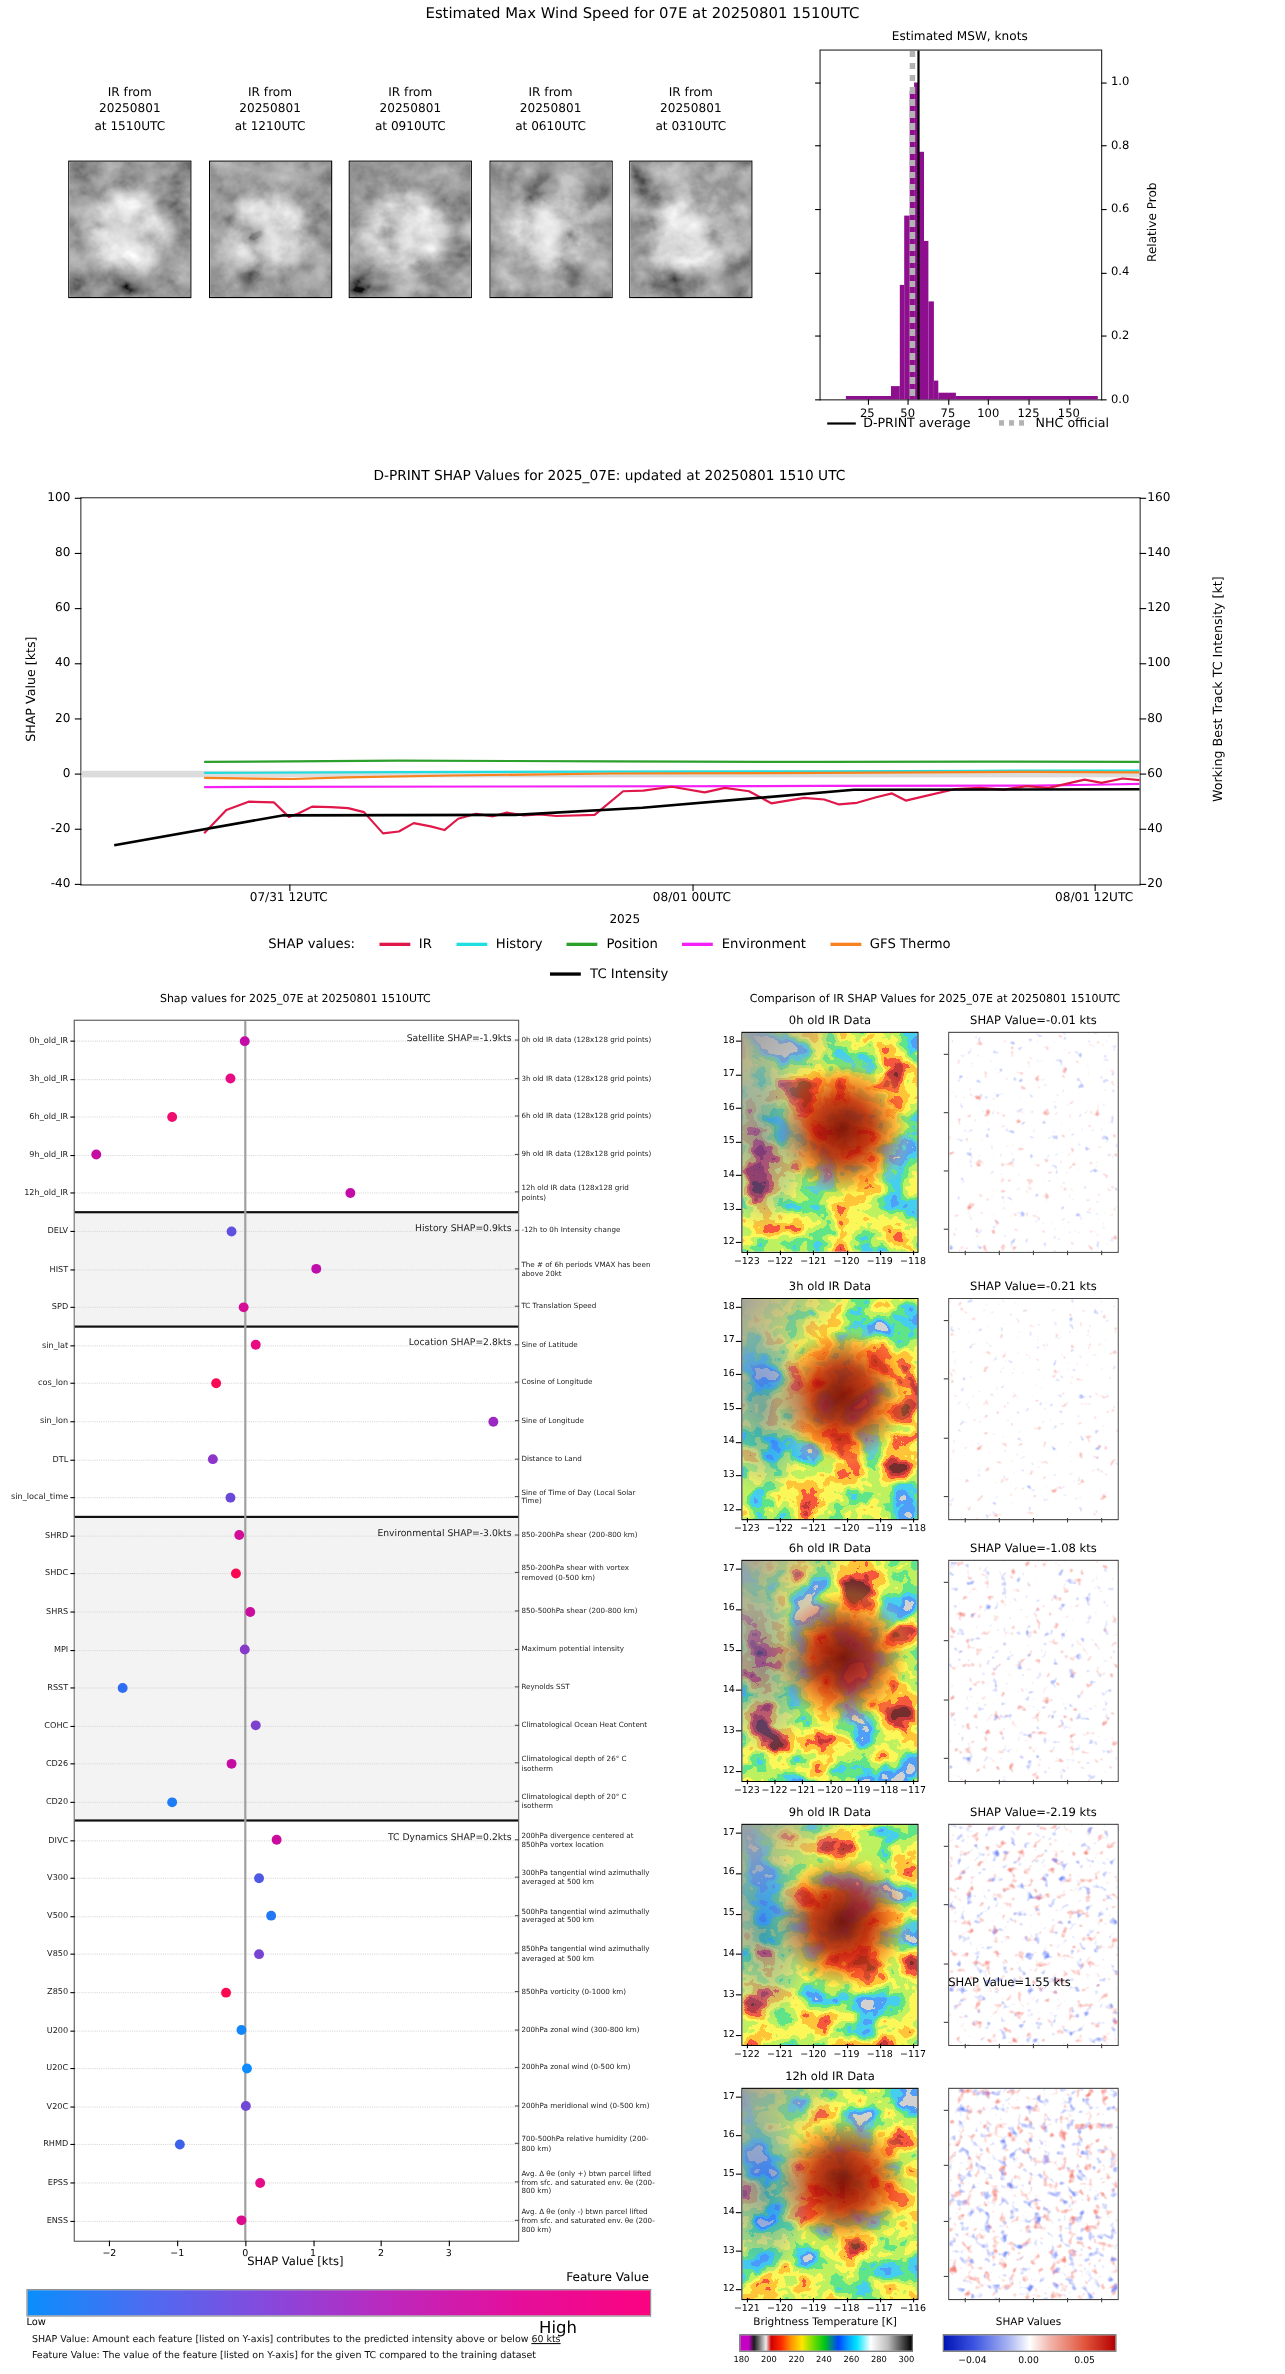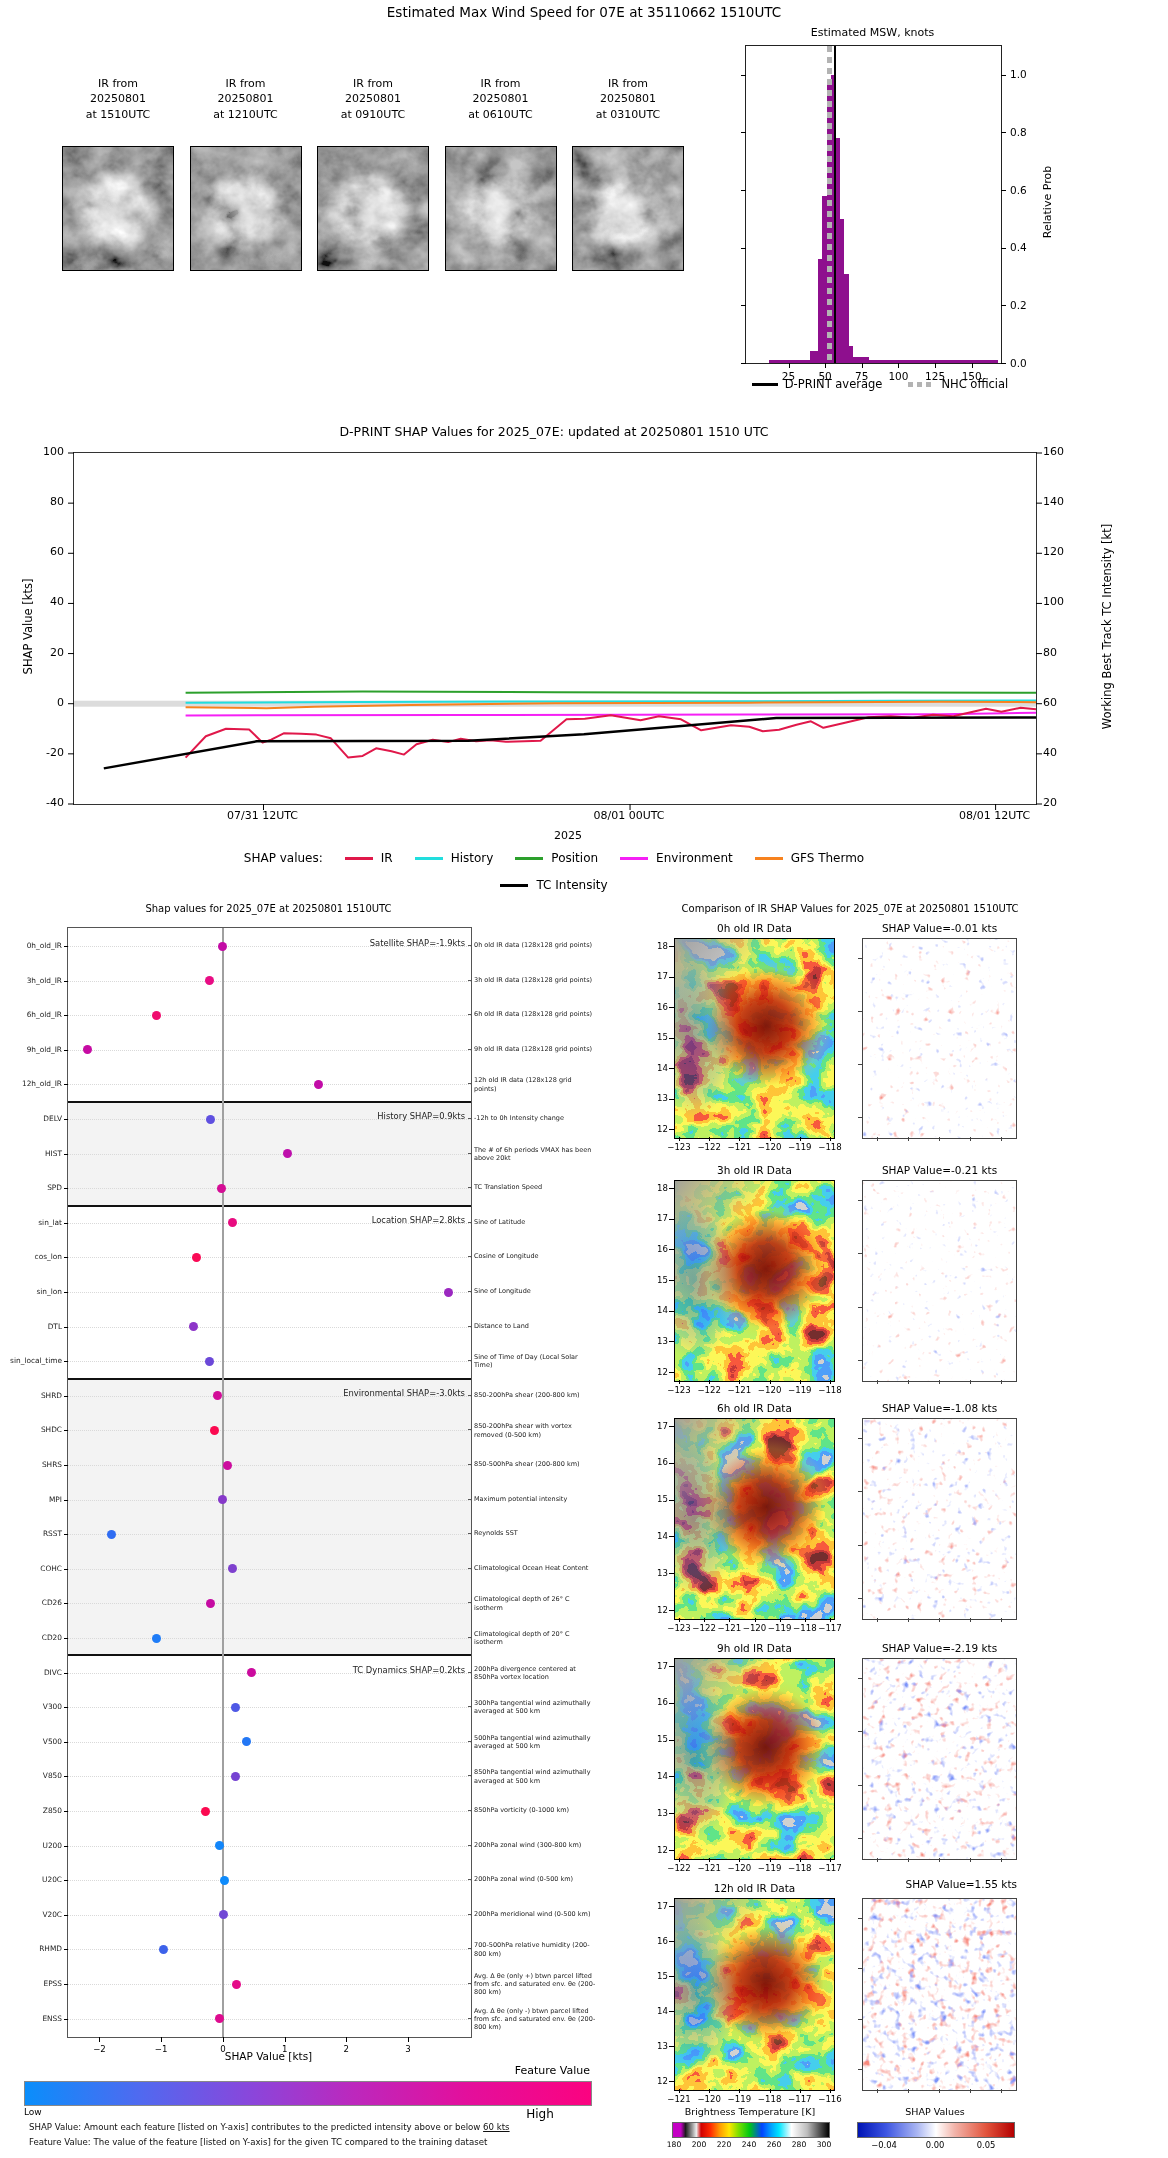--- a/index.html
+++ b/index.html
@@ -25,35 +25,35 @@
   #ts-year{left:554px;top:829px;width:60px;font-size:11px;}
   .ts-legend{left:73px;width:962px;display:flex;justify-content:center;align-items:center;gap:22px;font-size:12px;}
   .ts-swatch{display:inline-block;width:28px;height:3px;margin-right:8px;vertical-align:middle;}
   #dp-title{left:67px;top:903px;width:403px;}
   #dp-wrap{left:67px;top:927px;width:403px;height:1109px;border:1px solid #555;}
   #dp-xlabel{left:67px;top:2050px;width:403px;font-size:10.5px;}
   #dp-colorbar{left:24px;top:2081px;width:566px;height:23px;border:1px solid #888;
     background:linear-gradient(90deg,#0a8efb 0%,#4f6af0 20%,#8a46db 40%,#bc28bd 58%,#e30f9c 78%,#fb0380 100%);}
   #dp-cb-title{left:290px;top:2064px;width:300px;font-size:11px;text-align:right;}
   #dp-cb-low{left:24px;top:2107px;font-size:9px;}
-  #dp-cb-high{left:490px;top:2107px;width:100px;font-size:12px;text-align:center;}
+  #dp-cb-high{left:490px;top:2107px;width:100px;font-size:15px;text-align:left;}
   .footnote{left:29px;width:620px;font-size:8.6px;color:#111;}
   #ic-title{left:640px;top:903px;width:420px;}
   .bt-bar{left:672px;top:2122px;width:156px;height:14px;border:1px solid #666;
     background:linear-gradient(90deg,#c400c4 0%,#c400c4 5%,#1a1a1a 8%,#909090 12%,#ececec 15%,#d00000 18%,#ff2a00 24%,#ff9a00 30%,#ffe600 36%,#7ddf00 42%,#00c814 49%,#0043ff 57%,#00a2ff 63%,#00e5ff 68%,#ffffff 76%,#bdbdbd 86%,#000000 100%);}
   .shap-bar{left:857px;top:2122px;width:156px;height:14px;border:1px solid #666;
     background:linear-gradient(90deg,#0014b4 0%,#3d55e2 18%,#aab6f2 38%,#ffffff 50%,#f2b4aa 62%,#e2553d 82%,#b40000 100%);}
   .cb-title{top:2106px;font-size:9.5px;text-align:center;}
 </style>
 </head>
 <body>
 
 <div id="canvas">
 
-  <div class="abs main-title">Estimated Max Wind Speed for 07E at 35110662 1510UTC</div>
+  <div class="abs main-title">Estimated Max Wind Speed for 07E at 20250801 1510UTC</div>
 
   <div id="thumbs" class="abs" style="left:0;top:0;width:1168px;height:300px;">
       <div class="abs" style="left: 62px; top: 76px; width: 112px; text-align: center; font-size: 11px; line-height: 1.4;">
         <div>IR from</div>
         <div>20250801</div>
         <div>at 1510UTC</div>
       </div>
       <div class="abs" style="left: 62px; top: 146px; width: 110px; height: 123px; border: 1px solid rgb(0, 0, 0); overflow: hidden;"><svg width="110" height="123">
           <filter id="g0" x="0" y="0" width="100%" height="100%">
             <feTurbulence type="fractalNoise" baseFrequency="0.035 0.04" numOctaves="4" seed="2"></feTurbulence>
@@ -755,21 +755,21 @@
       <div class="abs" style="left: 877px; top: 1858px; width: 1px; height: 4px; background: rgb(68, 68, 68);"></div>
       <div class="abs" style="left: 908px; top: 1858px; width: 1px; height: 4px; background: rgb(68, 68, 68);"></div>
       <div class="abs" style="left: 939px; top: 1858px; width: 1px; height: 4px; background: rgb(68, 68, 68);"></div>
       <div class="abs" style="left: 970px; top: 1858px; width: 1px; height: 4px; background: rgb(68, 68, 68);"></div>
       <div class="abs" style="left: 1001px; top: 1858px; width: 1px; height: 4px; background: rgb(68, 68, 68);"></div>
       <div class="abs" style="left: 858px; top: 1678px; width: 4px; height: 1px; background: rgb(68, 68, 68);"></div>
       <div class="abs" style="left: 858px; top: 1731.33px; width: 4px; height: 1px; background: rgb(68, 68, 68);"></div>
       <div class="abs" style="left: 858px; top: 1784.67px; width: 4px; height: 1px; background: rgb(68, 68, 68);"></div>
       <div class="abs" style="left: 858px; top: 1838px; width: 4px; height: 1px; background: rgb(68, 68, 68);"></div>
       <div class="abs" style="left: 674px; top: 1882px; width: 161px; text-align: center; font-size: 10.5px;">12h old IR Data</div>
-      <div class="abs" style="left: 862px; top: 1878px; width: 155px; text-align: right; font-size: 10.5px;">SHAP Value=1.55 kts</div>
+      <div class="abs" style="left: 862px; top: 1796px; width: 155px; text-align: left; font-size: 10.5px;">SHAP Value=1.55 kts</div>
       <div class="abs" style="left: 674px; top: 1898px; width: 159px; height: 191px; border: 1px solid rgb(0, 0, 0); overflow: hidden;"><svg width="159" height="191">
           <filter id="jet4" x="0" y="0" width="100%" height="100%">
             <feTurbulence type="fractalNoise" baseFrequency="0.024 0.027" numOctaves="4" seed="31"></feTurbulence>
             <feColorMatrix type="matrix" values="0.33 0.33 0.33 0 0 0.33 0.33 0.33 0 0 0.33 0.33 0.33 0 0 0 0 0 0 1"></feColorMatrix>
             <feComponentTransfer>
               <feFuncR type="linear" slope="2.6" intercept="-0.8"></feFuncR>
               <feFuncG type="linear" slope="2.6" intercept="-0.8"></feFuncG>
               <feFuncB type="linear" slope="2.6" intercept="-0.8"></feFuncB>
             </feComponentTransfer>
             <feComponentTransfer>

